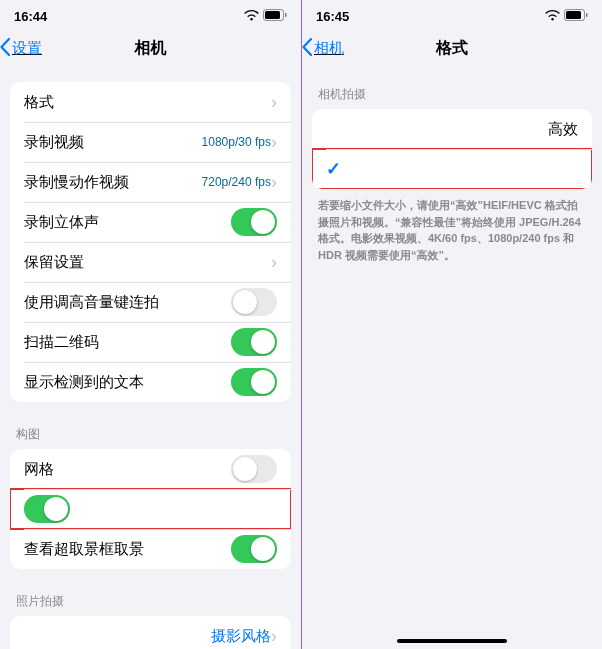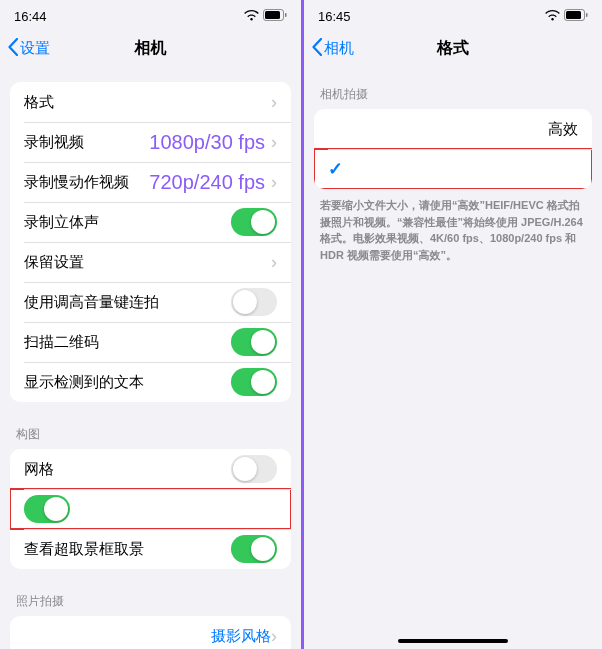--- a/index.html
+++ b/index.html
@@ -20,30 +20,31 @@
     flex-direction: column;
   }
   .status-bar {
     height: 20px;
     display: flex;
     justify-content: space-between;
     align-items: center;
     padding: 0 14px;
     margin-top: 6px;
     font-size: 13px;
-    font-weight: 400;
+    font-weight: 700;
     color: #000;
   }
   .status-right { display: flex; align-items: center; gap: 4px; }
   .nav {
     height: 44px;
     display: flex;
     align-items: center;
-    padding: 0 8px;
-    position: relative;
+    padding: 0 0;
+    position: relative;
+    text-decoration: underline;
   }
   .nav-back {
     color: #007aff;
     font-size: 15px;
     display: flex;
     align-items: center;
     gap: 2px;
   }
   .nav-title {
     position: absolute;
@@ -80,21 +81,21 @@
     position: relative;
   }
   .row + .row::before {
     content: "";
     position: absolute;
     left: 14px; right: 0; top: 0;
     height: 0.5px;
     background: #e0e0e4;
   }
   .row-label { flex: 1; }
-  .row-detail { color: #8b5cf6; margin-right: 6px; font-size: 20px; }
+  .row-detail { color: #0369a1; margin-right: 0; font-size: 12px; }
   .chevron { color: #c5c5c9; font-size: 18px; line-height: 1; }
   .toggle {
     width: 46px; height: 28px;
     border-radius: 14px;
     position: relative;
     flex-shrink: 0;
   }
   .toggle::after {
     content: "";
     position: absolute;
@@ -122,21 +123,21 @@
   .check { color: #007aff; font-size: 18px; font-weight: bold; }
   .link-row .row-label { color: #007aff; }
   .home-indicator {
     position: absolute;
     bottom: 6px; left: 50%;
     transform: translateX(-50%);
     width: 110px; height: 4px;
     background: #000;
     border-radius: 3px;
   }
-  .phone + .phone { border-left: 3px solid #8b5cf6; }
+  .phone + .phone { border-left: 1px solid #8b5cf6; }
 </style>
 </head>
 <body>
 
 <div class="phone">
   <div class="status-bar">
     <span>16:44</span>
     <span class="status-right">
       <span>
         <svg width="15" height="11" viewBox="0 0 15 11">

